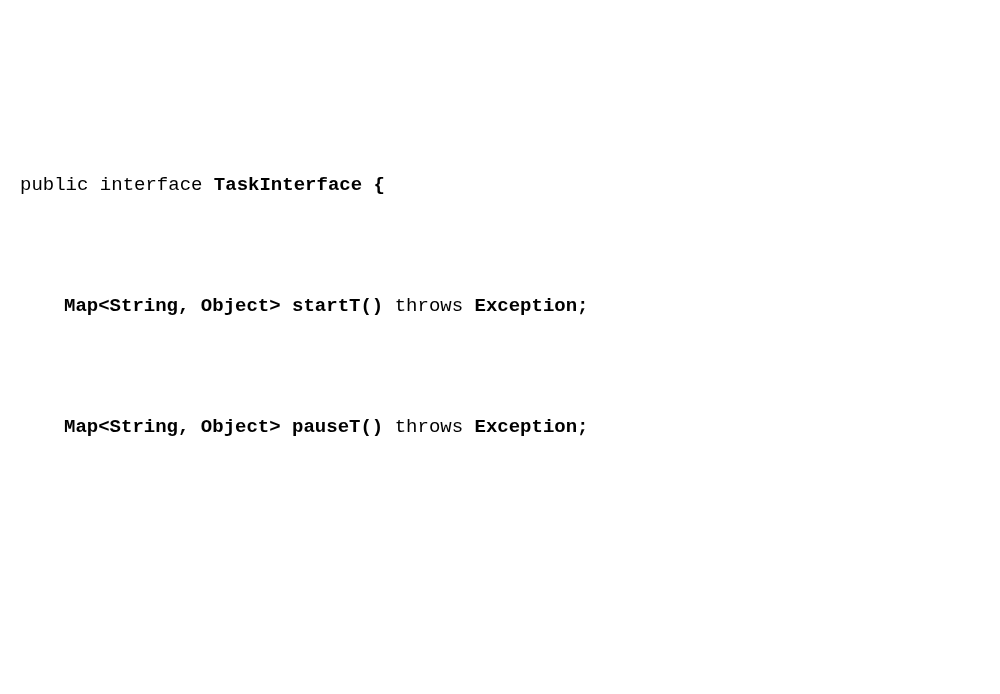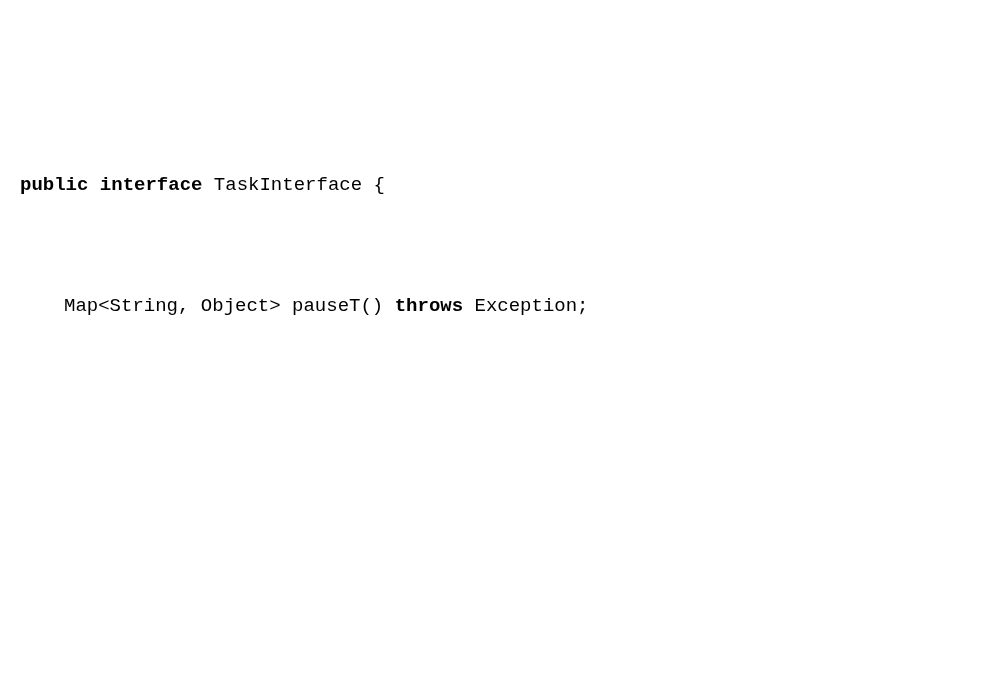--- a/index.html
+++ b/index.html
@@ -17,40 +17,41 @@
       white-space: pre;
     }
     .code-container {
       display: block;
     }
     .line {
       display: block;
       min-height: 30px;
     }
     .kw {
-      font-weight: bold;
+      font-weight: normal;
     }
     .normal {
-      font-weight: normal;
+      font-weight: bold;
     }
     .indent {
       display: inline-block;
       width: 44px;
     }
   </style>
 </head>
 <body>
 
 
 
 <div class="code-container">
 <div class="line"><span class="kw">public</span> <span class="kw">interface</span> <span class="normal">TaskInterface</span> <span class="normal">{</span></div>
 <div class="line"></div>
+<div class="line"><span class="indent"></span><span class="normal">Map&lt;String, Object&gt;</span> <span class="normal">startT()</span> <span class="kw">throws</span> <span class="normal">Exception;</span></div>
+<div class="line"></div>
 <div class="line"><span class="indent"></span><span class="normal">Map&lt;String, Object&gt;</span> <span class="normal">pauseT()</span> <span class="kw">throws</span> <span class="normal">Exception;</span></div>
-<div class="line"></div>
 <div class="line"></div>
 <div class="line"></div>
 
 
 
 
 
 
 
 

